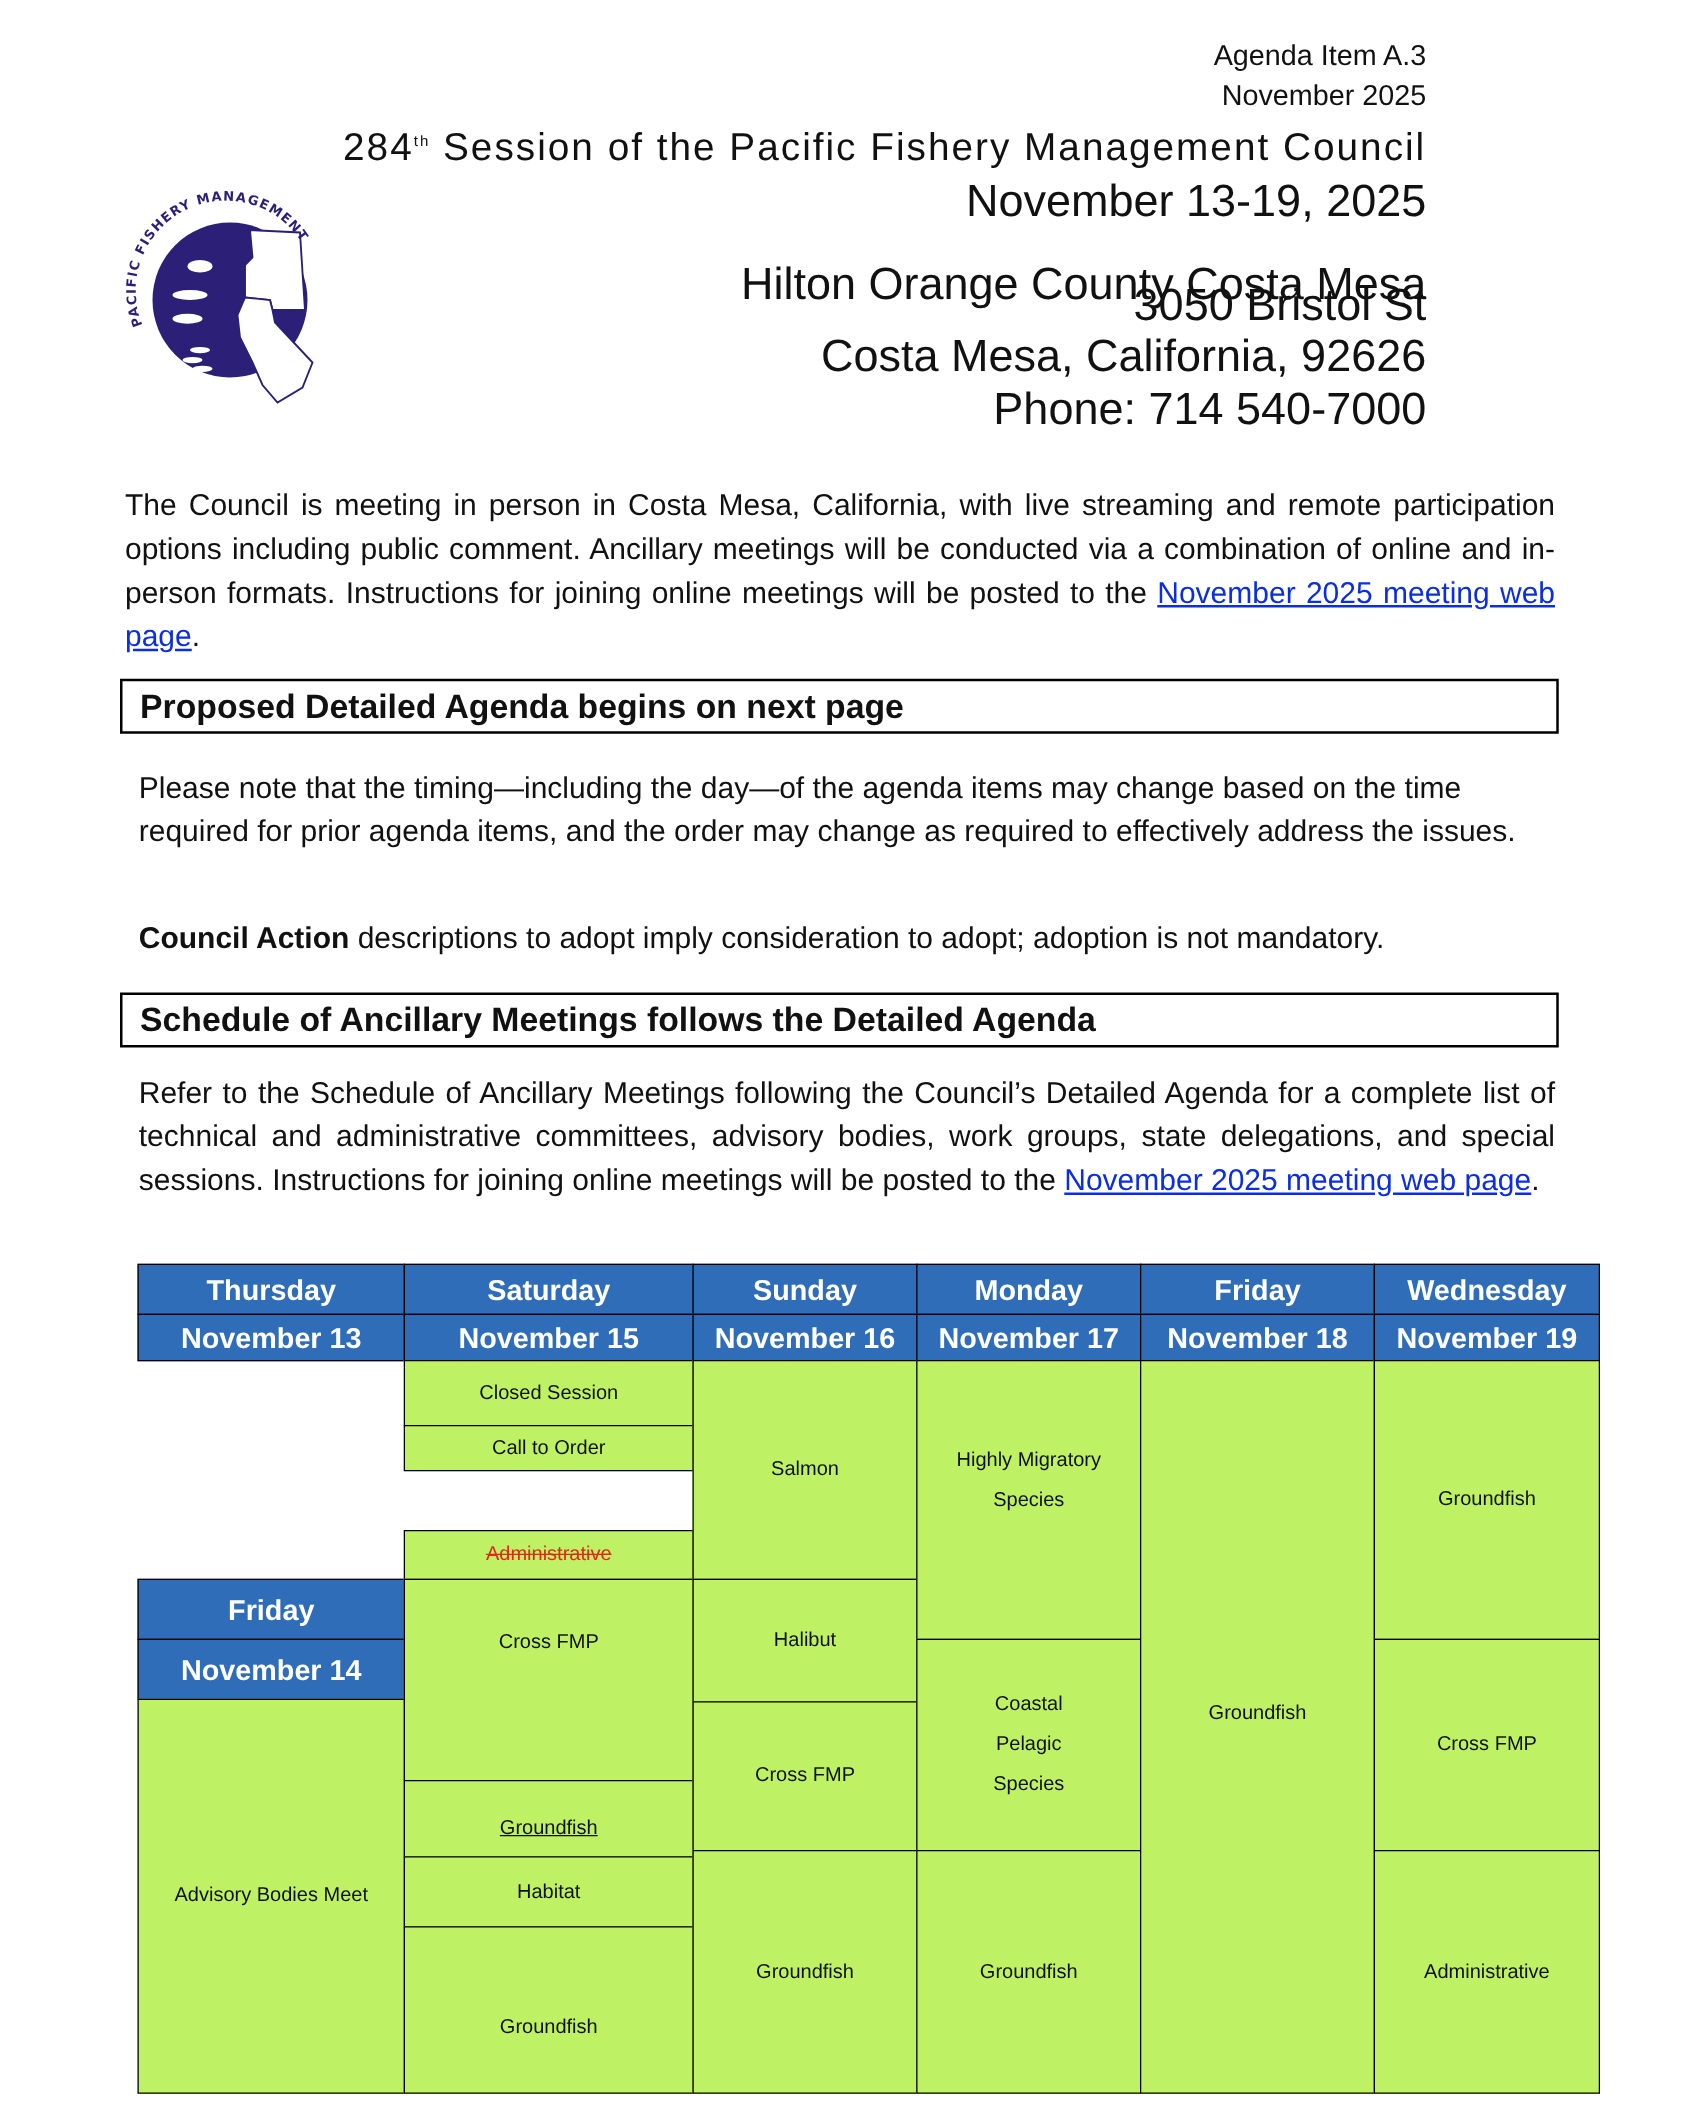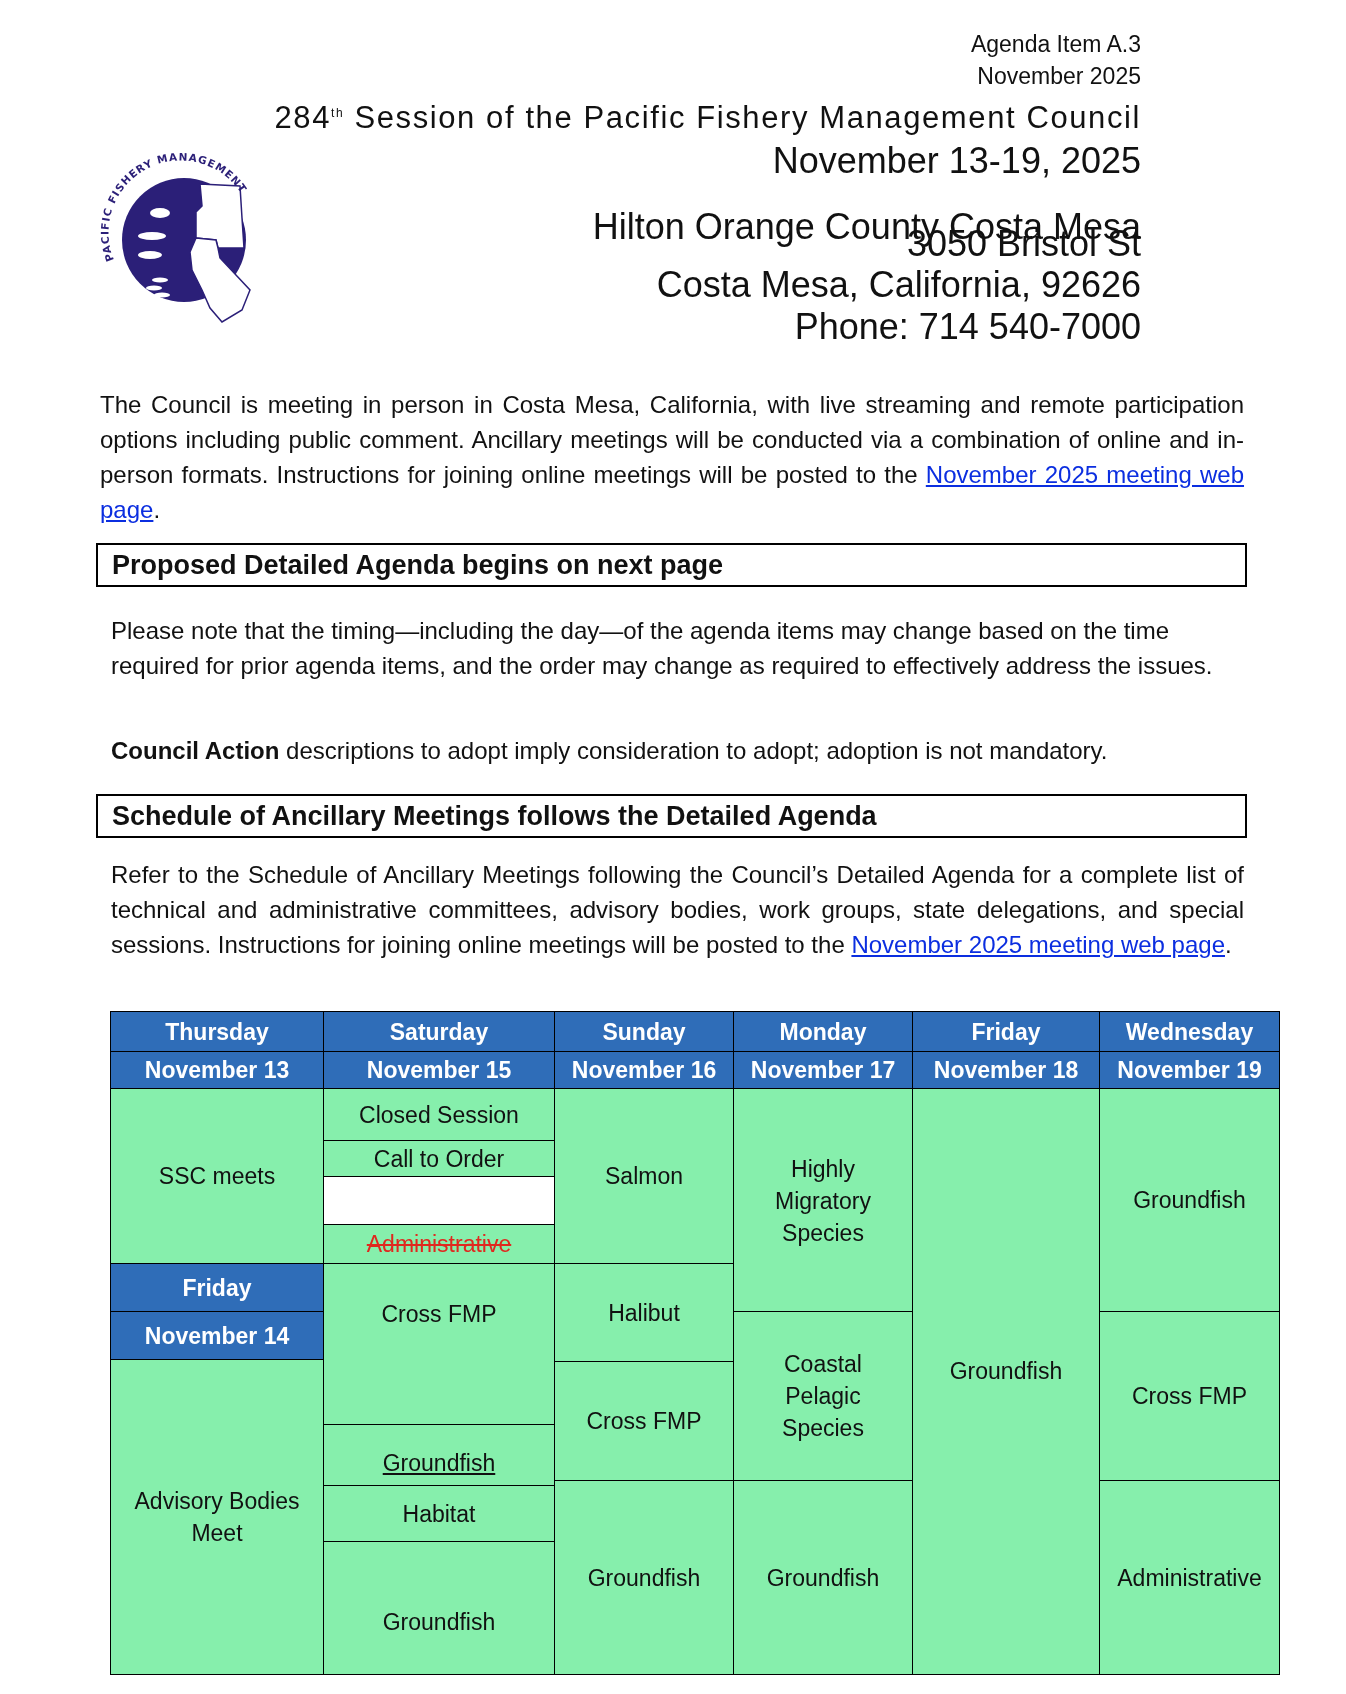--- a/index.html
+++ b/index.html
@@ -27,21 +27,21 @@
   #box1 { top:543px; }
   #box2 { top:794px; }
   .para2 { left:111px; width:1133px; font-size:24px; line-height:35px; }
   #note { top:613px; text-align:left; }
   #council-action { top:733px; }
   #refer { top:857px; text-align:justify; }
   
   #schedule { position:absolute; left:110px; top:1011px; width:1252px; height:664px; }
   .cell { position:absolute; box-sizing:border-box; border:1.5px solid #000;
           display:flex; align-items:center; justify-content:center; text-align:center;
-          font-size:23px; line-height:32px; background:#86efac; }
+          font-size:16px; line-height:32px; background:#bef264; }
   .head { background:#2f6db8; color:#fff; font-weight:bold; font-size:23px; }
   .strike { color:#e0281f; text-decoration:line-through; }
   .uline { text-decoration:underline; }
 </style>
 </head>
 <body>
 
 <div class="abs right hdr-small" id="agenda-item">Agenda Item A.3</div>
 <div class="abs right hdr-small" id="agenda-month">November 2025</div>
 <div class="abs right" id="session-title"><span>284</span><sup>th</sup><span> Session of the Pacific Fishery Management Council</span></div>
@@ -91,21 +91,20 @@
   <div class="cell head" style="left:213px;top:40px;width:232px;height:38px">November 15</div>
   <div class="cell head" style="left:444px;top:0;width:180px;height:41px">Sunday</div>
   <div class="cell head" style="left:444px;top:40px;width:180px;height:38px">November 16</div>
   <div class="cell head" style="left:623px;top:0;width:180px;height:41px">Monday</div>
   <div class="cell head" style="left:623px;top:40px;width:180px;height:38px">November 17</div>
   <div class="cell head" style="left:802px;top:0;width:188px;height:41px">Friday</div>
   <div class="cell head" style="left:802px;top:40px;width:188px;height:38px">November 18</div>
   <div class="cell head" style="left:989px;top:0;width:181px;height:41px">Wednesday</div>
   <div class="cell head" style="left:989px;top:40px;width:181px;height:38px">November 19</div>
 
-  <div class="cell" style="left:0;top:77px;width:214px;height:176px">SSC meets</div>
   <div class="cell head" style="left:0;top:252px;width:214px;height:49px">Friday</div>
   <div class="cell head" style="left:0;top:300px;width:214px;height:49px">November 14</div>
   <div class="cell" style="left:0;top:348px;width:214px;height:316px">Advisory Bodies Meet</div>
 
   <div class="cell" style="left:213px;top:77px;width:232px;height:53px">Closed Session</div>
   <div class="cell" style="left:213px;top:129px;width:232px;height:37px">Call to Order</div>
   <div class="cell strike" style="left:213px;top:213px;width:232px;height:40px">Administrative</div>
   <div class="cell" style="left:213px;top:252px;width:232px;height:162px;align-items:flex-start;padding-top:34px">Cross FMP</div>
   <div class="cell uline" style="left:213px;top:413px;width:232px;height:62px;align-items:flex-end;padding-bottom:6px">Groundfish</div>
   <div class="cell" style="left:213px;top:474px;width:232px;height:57px">Habitat</div>

